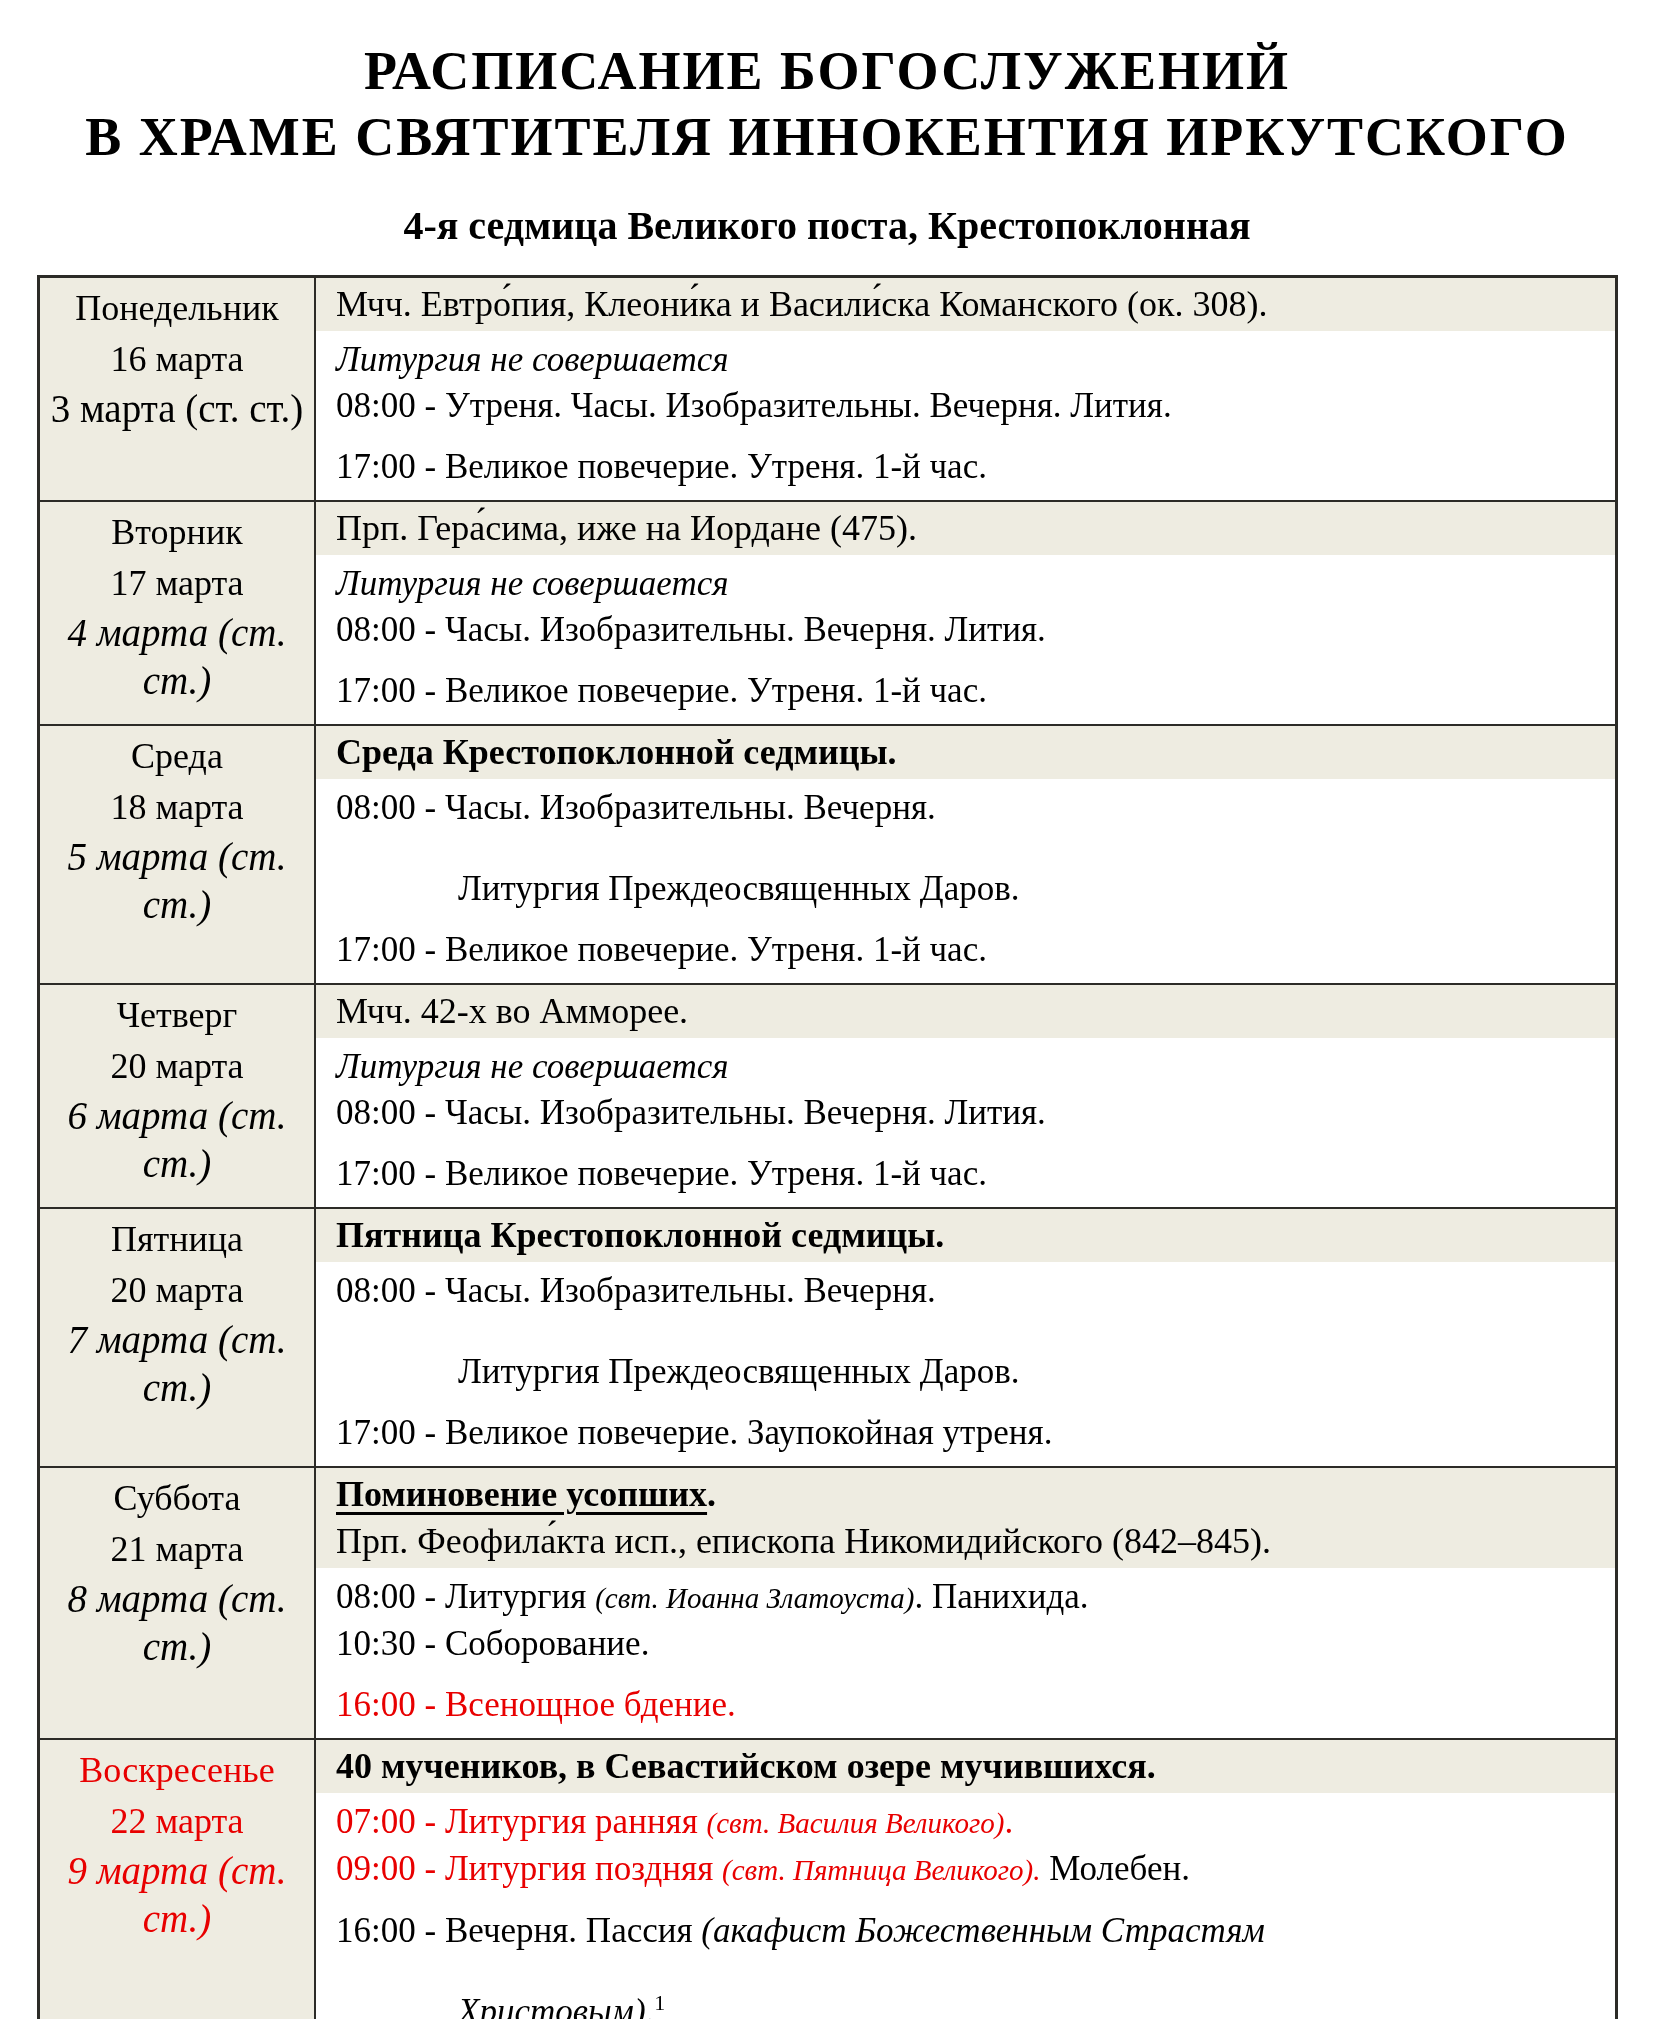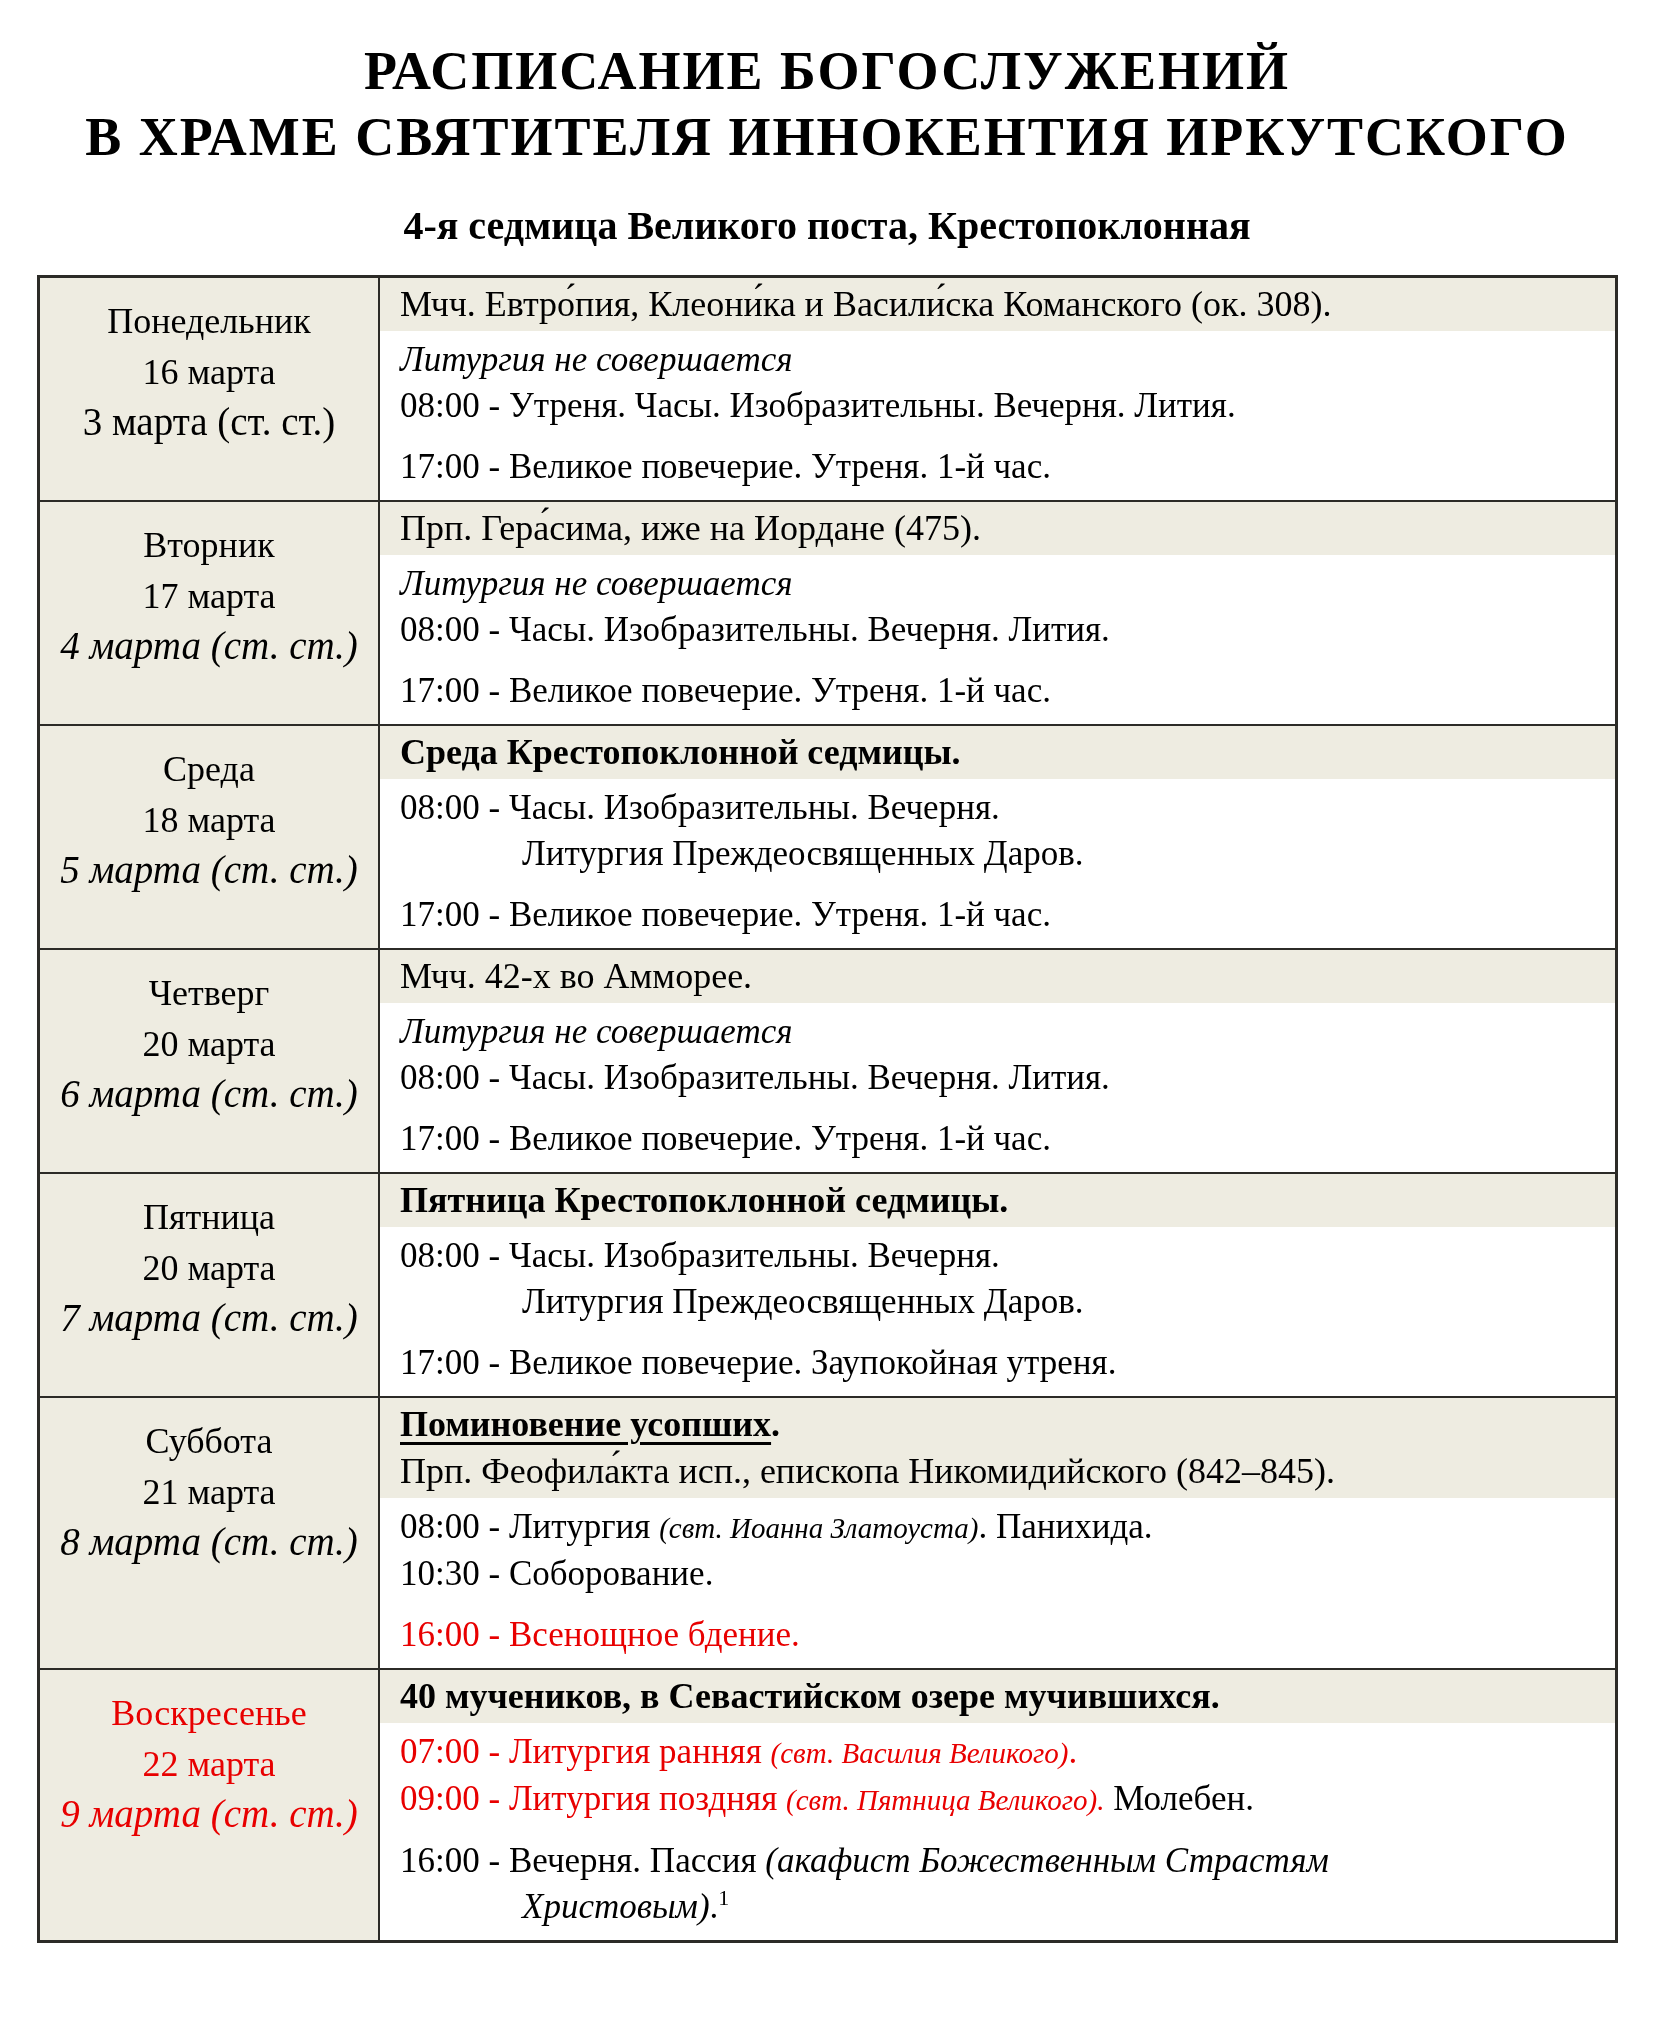--- a/index.html
+++ b/index.html
@@ -18,39 +18,39 @@
     margin:34px 40px 0 40px;letter-spacing:0;
   }
   
   .schedule-table{
     margin:27px 36px 0 37px;
     border:3px solid var(--border,#2c2b27);
   }
   .srow{display:flex;border-top:2px solid var(--border,#2c2b27);}
   .srow:first-child{border-top:none;}
   .day-cell{
-    flex:none;width:340px;box-sizing:border-box;
+    flex:none;width:276px;box-sizing:border-box;
     background:var(--hdrbg,#eeece1);
     border-right:2px solid var(--border,#2c2b27);
-    text-align:center;padding-top:18px;
+    text-align:center;padding-top:5px;
   }
   .day-cell.red{color:var(--red,#e80000);}
   .day-name{font-size:36px;line-height:50px;}
   .day-date{font-size:36px;line-height:52px;}
   .day-old{font-size:39px;line-height:48px;}
   .day-old.i{font-style:italic;}
   .content-cell{flex:1 1 auto;background:#fff;min-width:0;}
   .row-header{
     background:var(--hdrbg,#eeece1);
     padding:3px 10px 3px 20px;font-size:36px;line-height:47px;
   }
   .row-body{padding:6px 10px 10px 20px;font-size:35px;line-height:46px;}
   .svc-line{white-space:normal;}
   .svc-line.gap{margin-top:15px;}
-  .svc-line.indent{padding-left:122px;}
+  .svc-line.indent{padding-left:122px;margin-top:35px;}
   
   .seg.i{font-style:italic;}
   .seg.b{font-weight:bold;}
   .seg.red{color:var(--red,#e80000);}
   .seg.small{font-size:29px;}
   .seg.u{text-decoration:underline;text-decoration-thickness:3px;text-underline-offset:6px;}
   .seg.sup{vertical-align:super;font-size:22px;line-height:0;}
 </style>
 </head>
 <body style="--red: #e80000; --hdrbg: #eeece1; --border: #2c2b27;">

